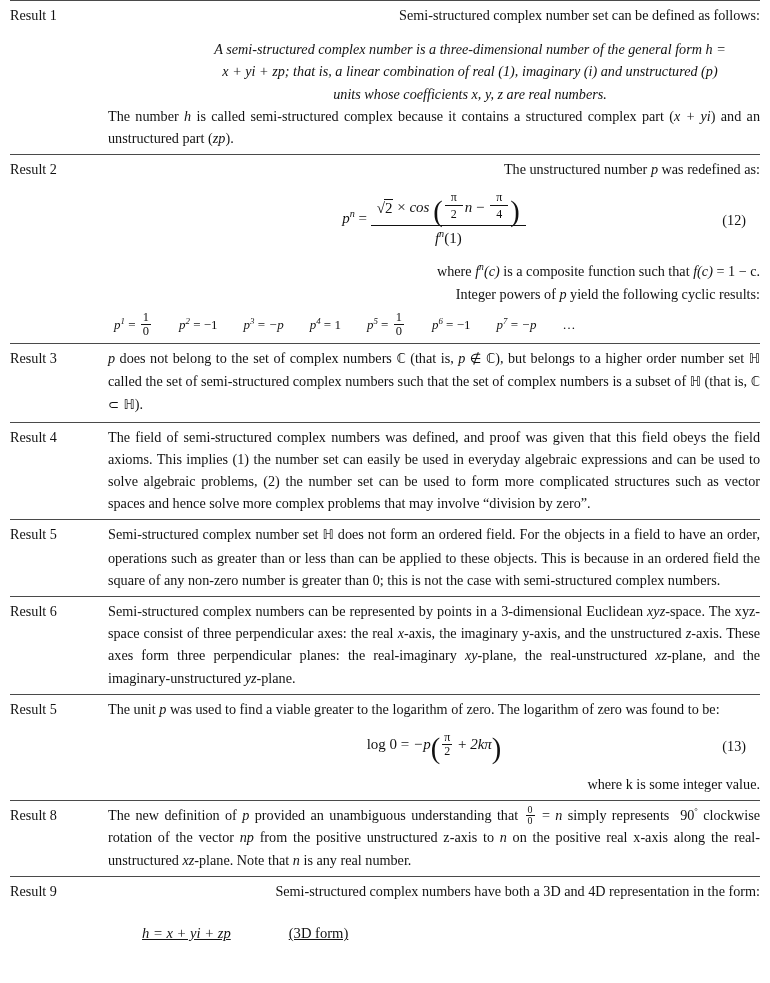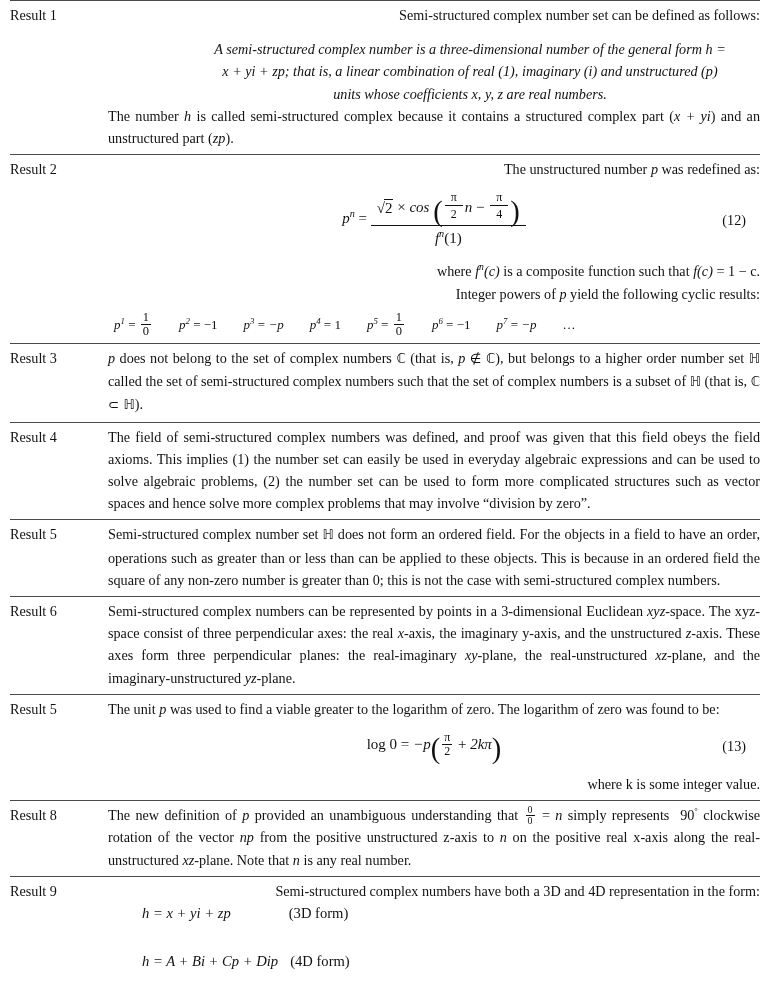--- a/index.html
+++ b/index.html
@@ -119,23 +119,24 @@
     text-align: center;
     line-height: 1.35;
   }
   .bigfrac .num { display: block; padding: 0 6px 1px 6px; }
   .bigfrac .den {
     display: block;
     border-top: 1.2px solid #111;
     padding: 2px 6px 0 6px;
   }
   .r9line {
-    margin: 0 0 0 34px;
+    margin: 20px 0 0 34px;
     font-size: 14.6px;
     line-height: 22px;
+    text-decoration: underline;
   }
   .r9gap { height: 26px; }
   .r9label { font-style: normal; }
   .pw-row {
     margin-top: 6px;
     margin-left: 6px;
     white-space: nowrap;
     font-size: 13px;
   }
   .pw-item { display: inline-block; margin-right: 26px; }

